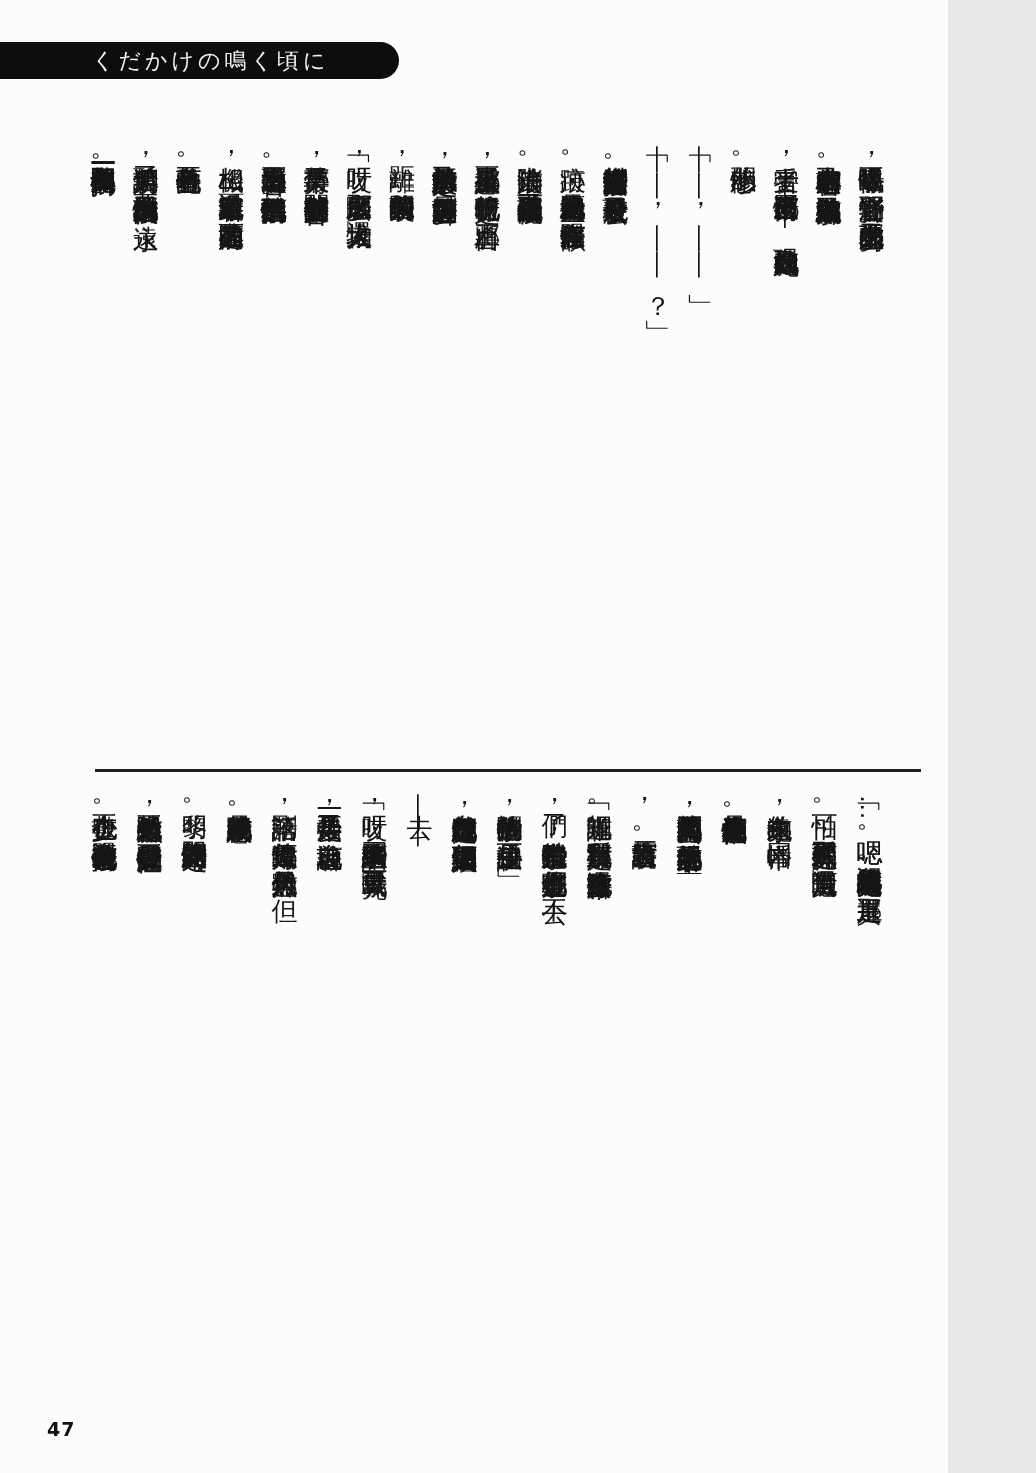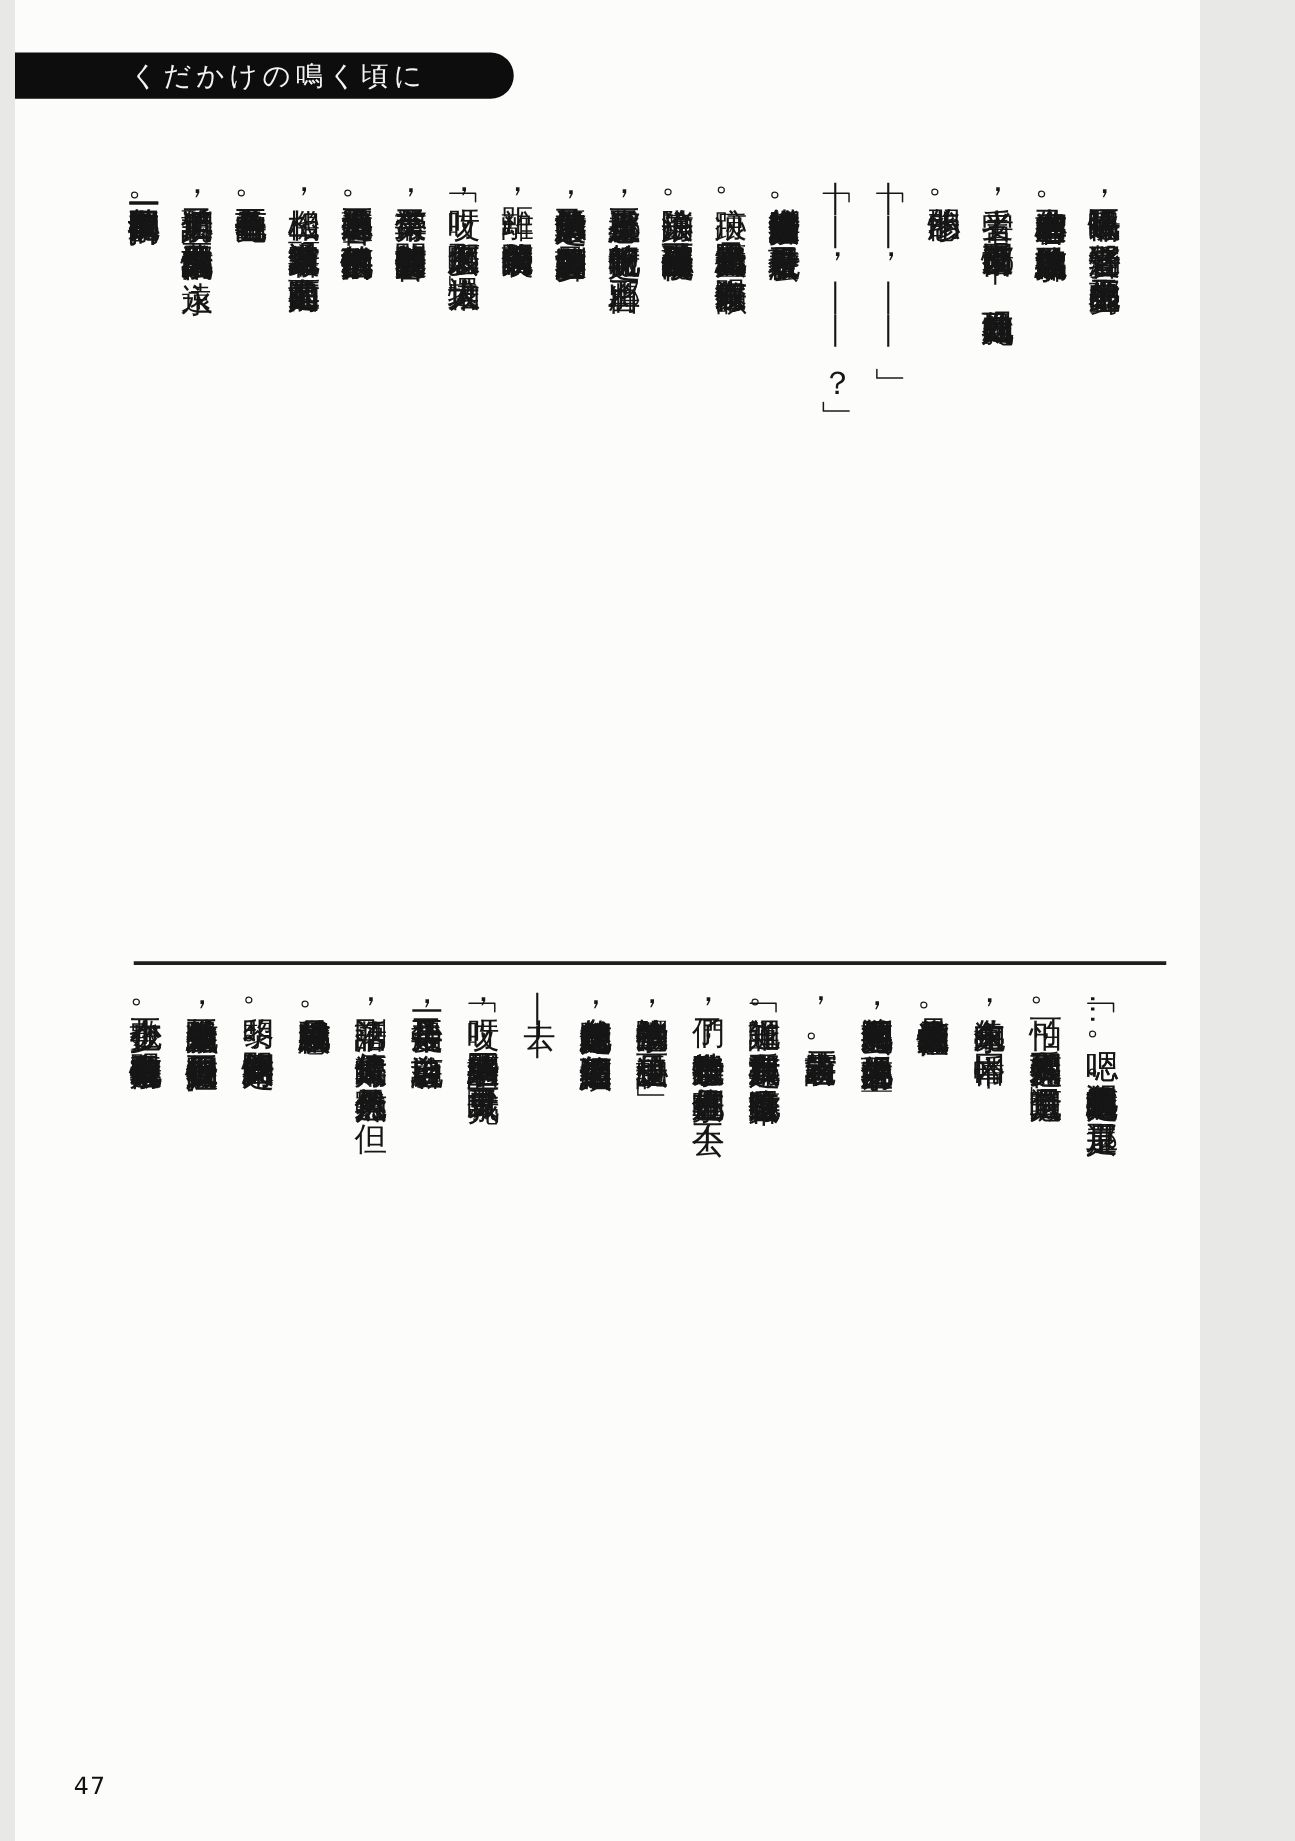--- a/index.html
+++ b/index.html
@@ -8,21 +8,20 @@
     background: #e8e8e6;
     font-family: "Liberation Sans", sans-serif;
   }
   .page {
     position: relative;
     width: 948px;
     height: 1473px;
     background: #fcfcfa;
     overflow: hidden;
     color: #1b1b1b;
-    margin-left: 12px;
   }
   
   .chapter-bar {
     position: absolute;
     left: 0;
     top: 42px;
     width: 399px;
     height: 37px;
     background: #0d0d0d;
     border-radius: 0 19px 19px 0;
@@ -84,21 +83,21 @@
     width: 826px;
     height: 3px;
     background: #1f1f1f;
   }
   
   .page-number {
     position: absolute;
     left: 47px;
     top: 1418px;
     font-size: 19px;
-    font-weight: normal;
+    font-weight: bold;
     letter-spacing: 1px;
     color: #111;
     font-family: "DejaVu Sans", sans-serif;
   }
 </style>
 </head>
 <body>
 
 <div class="page">
 

